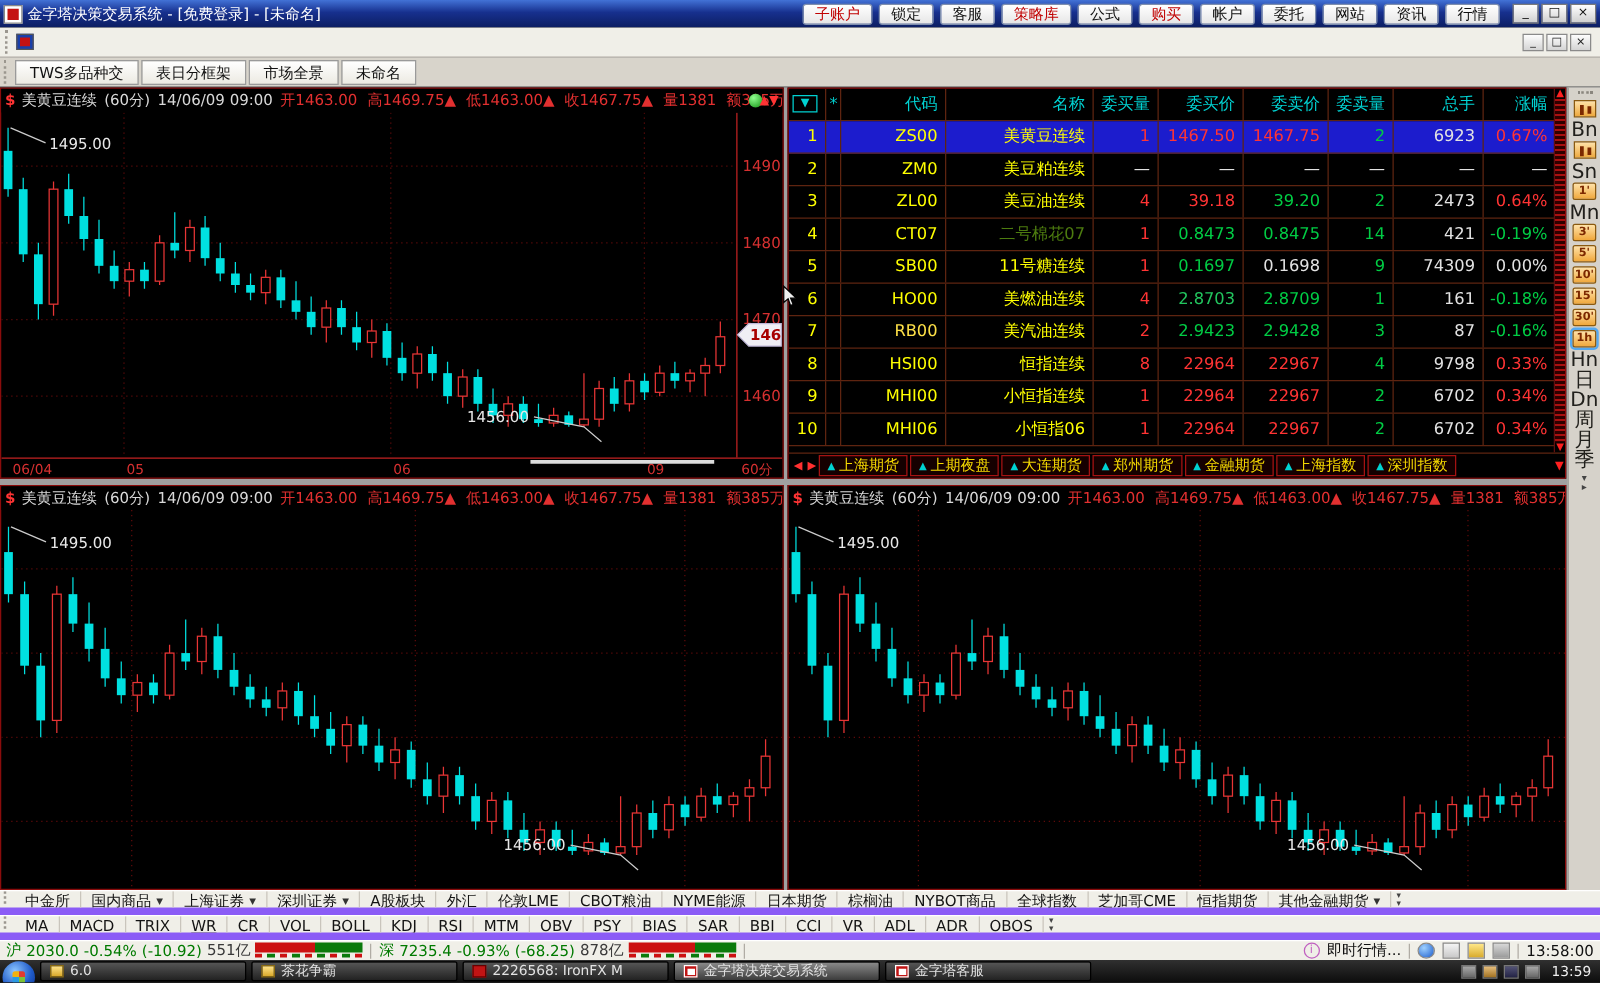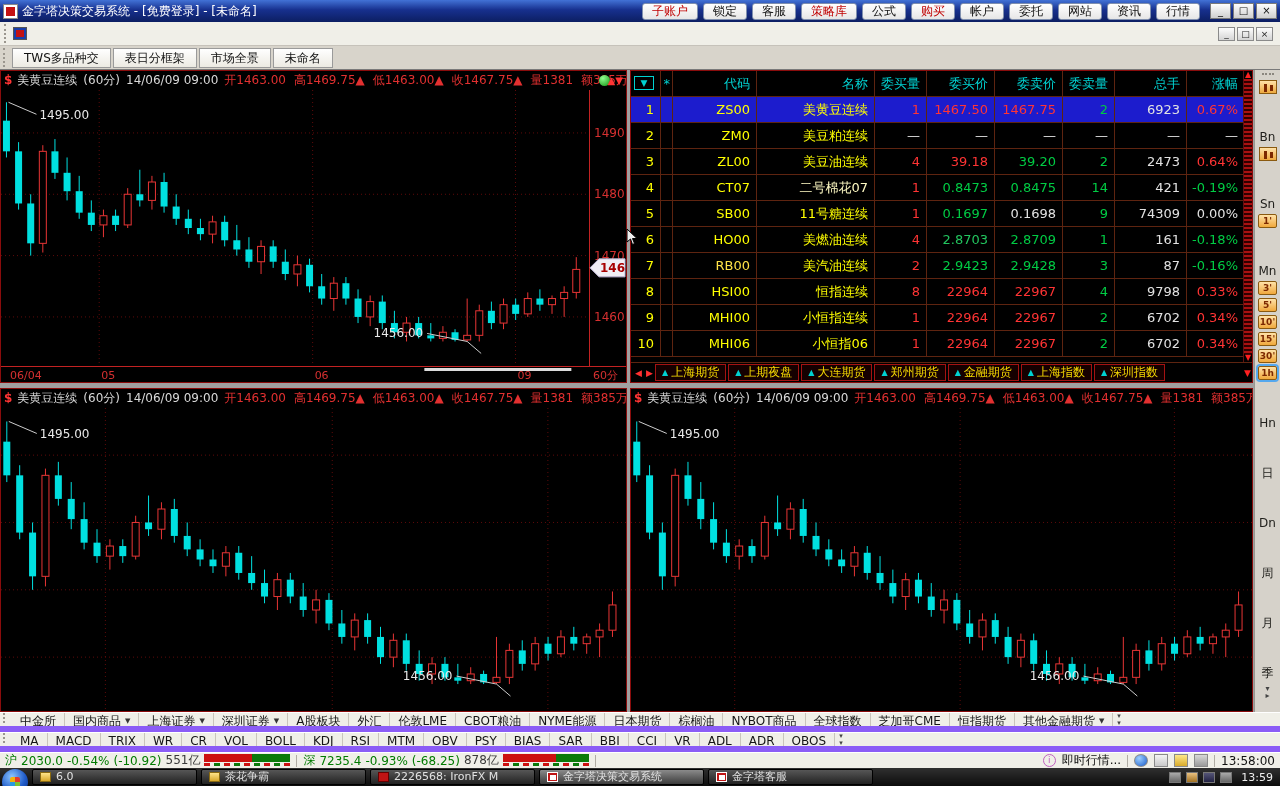--- a/index.html
+++ b/index.html
@@ -75,21 +75,21 @@
   .gtab .tri{color:#00d2d2;font-size:8px;}
   #gtab-more{position:absolute;right:1px;color:#ff2020;font-size:9px;}
 
   
   #period-bar{position:absolute;left:1254px;top:0;width:26px;height:642px;background:#d6d2ca;border-left:1px solid #979791;
     display:flex;flex-direction:column;align-items:center;padding-top:3px;gap:3px;}
   .pgrip{width:12px;border-top:2px dotted #8a867e;margin-bottom:2px;}
   .pchip{width:19px;height:14px;background:linear-gradient(#ffe2a8,#f0a83c);border:1px solid #8a5a10;border-radius:2px;
     color:#7c2800;font-size:9px;font-weight:bold;line-height:12px;text-align:center;}
   .pchip.selchip{box-shadow:0 0 0 2px #55a8ee;}
-  .plabel{font-size:12px;color:#21201c;line-height:13px;margin-top:34px;}
+  .plabel{font-size:16px;color:#21201c;line-height:13px;}
   .picon{width:18px;height:14px;background:linear-gradient(#ffe2a8,#eda83e);border:1px solid #8a5a10;position:relative;}
   .picon i{position:absolute;top:3px;width:3px;height:8px;background:#7c2800;}
   .picon i:nth-child(1){left:4px;} .picon i:nth-child(2){left:10px;height:6px;top:4px;}
   .pmore{margin-top:2px;font-size:8px;color:#444;line-height:7px;text-align:center;}
 
   .mouse-cursor{position:absolute;left:626px;top:158px;pointer-events:none;}
 
   
   .toolrow{height:20px;background:#f0efe8;display:flex;align-items:flex-start;font-size:12px;
     border-top:1px solid #ffffff;border-bottom:6px solid #8b5cf6;padding-left:2px;white-space:nowrap;overflow:hidden;}
@@ -365,21 +365,21 @@
               <div class="qcell cw5" style="color: rgb(255, 52, 52);">39.18</div>
               <div class="qcell cw6" style="color: rgb(0, 204, 68);">39.20</div>
               <div class="qcell cw7" style="color: rgb(0, 204, 68);">2</div>
               <div class="qcell cw8" style="color: rgb(226, 226, 226);">2473</div>
               <div class="qcell cw9" style="color: rgb(255, 52, 52);">0.64%</div>
             </div>
             <div class="qrow">
               <div class="qcell cw0" style="color: rgb(255, 255, 0);">4</div>
               <div class="qcell cw1"></div>
               <div class="qcell cw2" style="color: rgb(255, 255, 0);">CT07</div>
-              <div class="qcell cw3" style="color: #fef9c3;">二号棉花07</div>
+              <div class="qcell cw3" style="color: #4d7c0f;">二号棉花07</div>
               <div class="qcell cw4" style="color: rgb(255, 52, 52);">1</div>
               <div class="qcell cw5" style="color: rgb(0, 204, 68);">0.8473</div>
               <div class="qcell cw6" style="color: rgb(0, 204, 68);">0.8475</div>
               <div class="qcell cw7" style="color: rgb(0, 204, 68);">14</div>
               <div class="qcell cw8" style="color: rgb(226, 226, 226);">421</div>
               <div class="qcell cw9" style="color: rgb(0, 204, 68);">-0.19%</div>
             </div>
             <div class="qrow">
               <div class="qcell cw0" style="color: rgb(255, 255, 0);">5</div>
               <div class="qcell cw1"></div>

